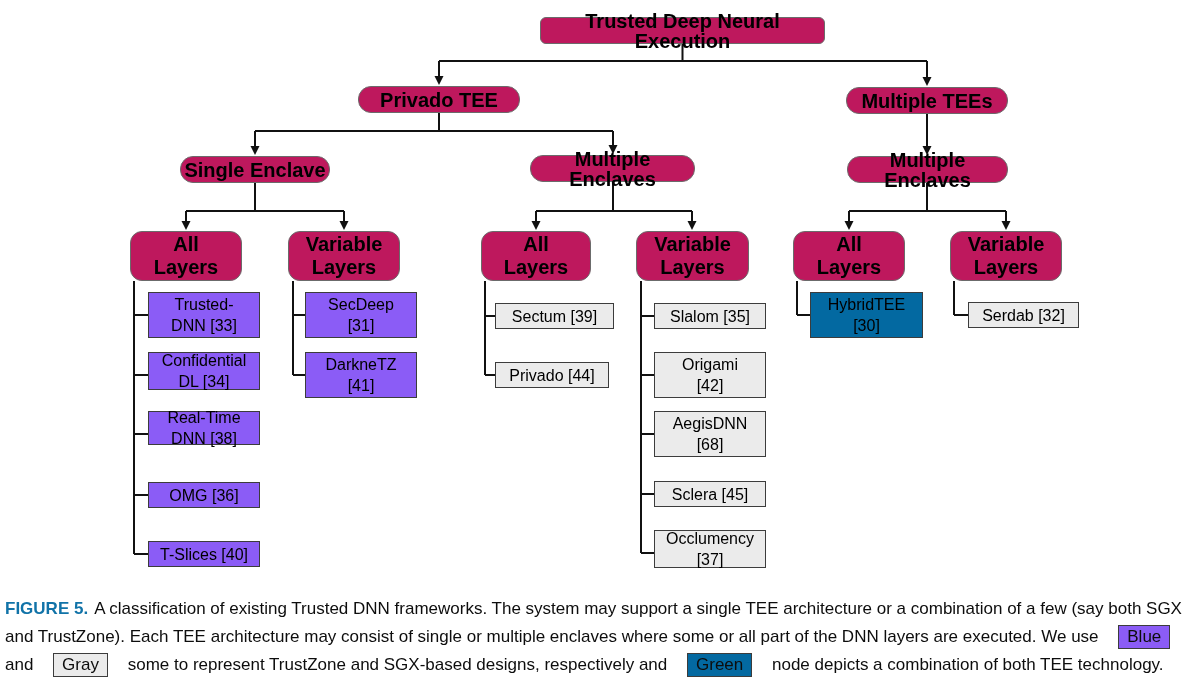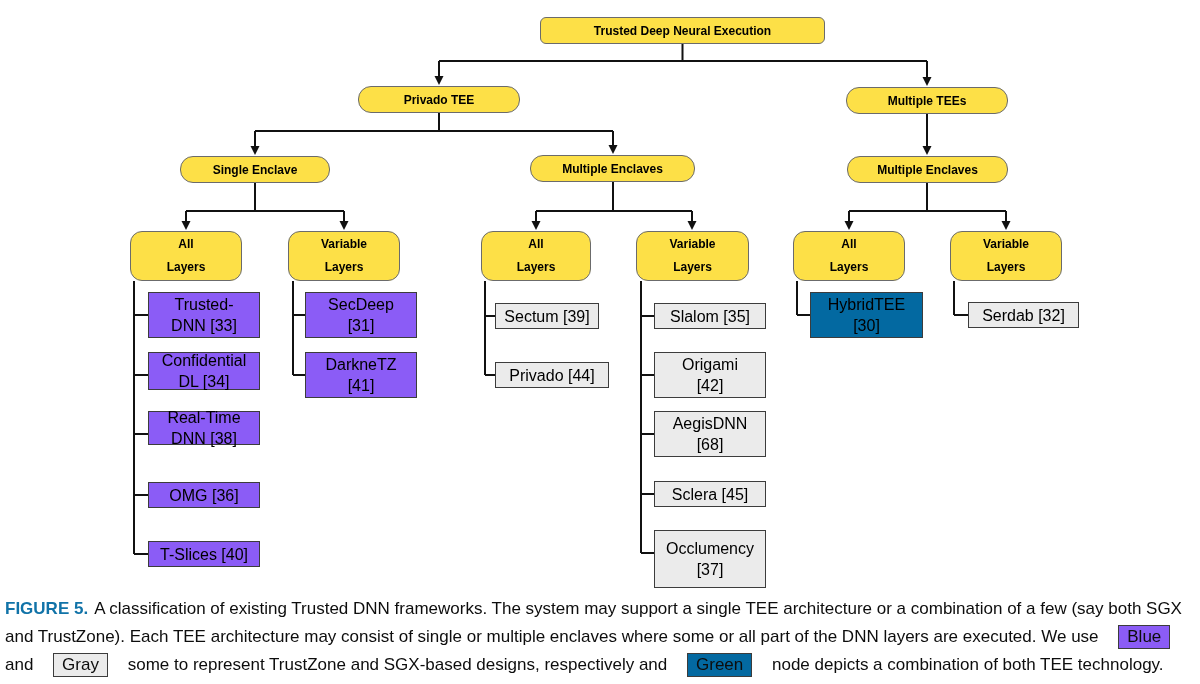--- a/index.html
+++ b/index.html
@@ -1,21 +1,21 @@
 <!DOCTYPE html>
 <html><head>
 <meta charset="utf-8">
 <style>
   html,body{margin:0;padding:0;background:#ffffff;}
   #figure{position:relative;width:1200px;height:684px;background:#ffffff;
           font-family:"Liberation Sans",sans-serif;overflow:hidden;}
   .wires{position:absolute;left:0;top:0;}
   .node{position:absolute;display:flex;align-items:center;justify-content:center;
-        text-align:center;background:#fde047;border:1.6px solid #6b6b6b;color:#000;
-        font-weight:bold;font-size:12px;line-height:20px;white-space:pre-line;
+        text-align:center;background:#be185d;border:1.6px solid #6b6b6b;color:#000;
+        font-weight:bold;font-size:20px;line-height:20px;white-space:pre-line;
         box-sizing:border-box;}
   .r-sm{border-radius:6px;}
   .r-lg{border-radius:13px;}
   .group{border-radius:12px;line-height:23px;}
   .leaf{position:absolute;display:flex;align-items:center;justify-content:center;
         text-align:center;border:1.4px solid #3c3c3c;color:#000;font-size:16px;
         line-height:21px;white-space:pre-line;box-sizing:border-box;}
   .blue{background:#8b5cf6;}
   .gray{background:#ebebeb;}
   .green{background:#0369a1;}
@@ -89,30 +89,30 @@
   <div class="leaf blue" style="left:148px;top:411px;width:112px;height:34px">Real-Time
 DNN [38]</div>
   <div class="leaf blue" style="left:148px;top:482px;width:112px;height:26px">OMG [36]</div>
   <div class="leaf blue" style="left:148px;top:541px;width:112px;height:26px">T-Slices [40]</div>
 
   <div class="leaf blue" style="left:305px;top:292px;width:112px;height:46px">SecDeep
 [31]</div>
   <div class="leaf blue" style="left:305px;top:352px;width:112px;height:46px">DarkneTZ
 [41]</div>
 
-  <div class="leaf gray" style="left:495px;top:303px;width:104px;height:26px">Sectum [39]</div>
+  <div class="leaf gray" style="left:495px;top:303px;width:119px;height:26px">Sectum [39]</div>
   <div class="leaf gray" style="left:495px;top:362px;width:114px;height:26px">Privado [44]</div>
 
   <div class="leaf gray" style="left:654px;top:303px;width:112px;height:26px">Slalom [35]</div>
   <div class="leaf gray" style="left:654px;top:352px;width:112px;height:46px">Origami
 [42]</div>
   <div class="leaf gray" style="left:654px;top:411px;width:112px;height:46px">AegisDNN
 [68]</div>
   <div class="leaf gray" style="left:654px;top:481px;width:112px;height:26px">Sclera [45]</div>
-  <div class="leaf gray" style="left:654px;top:530px;width:112px;height:58px">Occlumency
+  <div class="leaf gray" style="left:654px;top:530px;width:112px;height:38px">Occlumency
 [37]</div>
 
   <div class="leaf green" style="left:810px;top:292px;width:113px;height:46px">HybridTEE
 [30]</div>
   <div class="leaf gray" style="left:968px;top:302px;width:111px;height:26px">Serdab [32]</div>
 
   <div class="caption">
     <span class="figlabel">FIGURE 5.</span><span>A classification of existing Trusted DNN frameworks. The system may support a single TEE architecture or a combination of a few (say both SGX and TrustZone). Each TEE architecture may consist of single or multiple enclaves where some or all part of the DNN layers are executed. We use</span>
     <span class="chip blue">Blue</span>
     <span>and</span>

